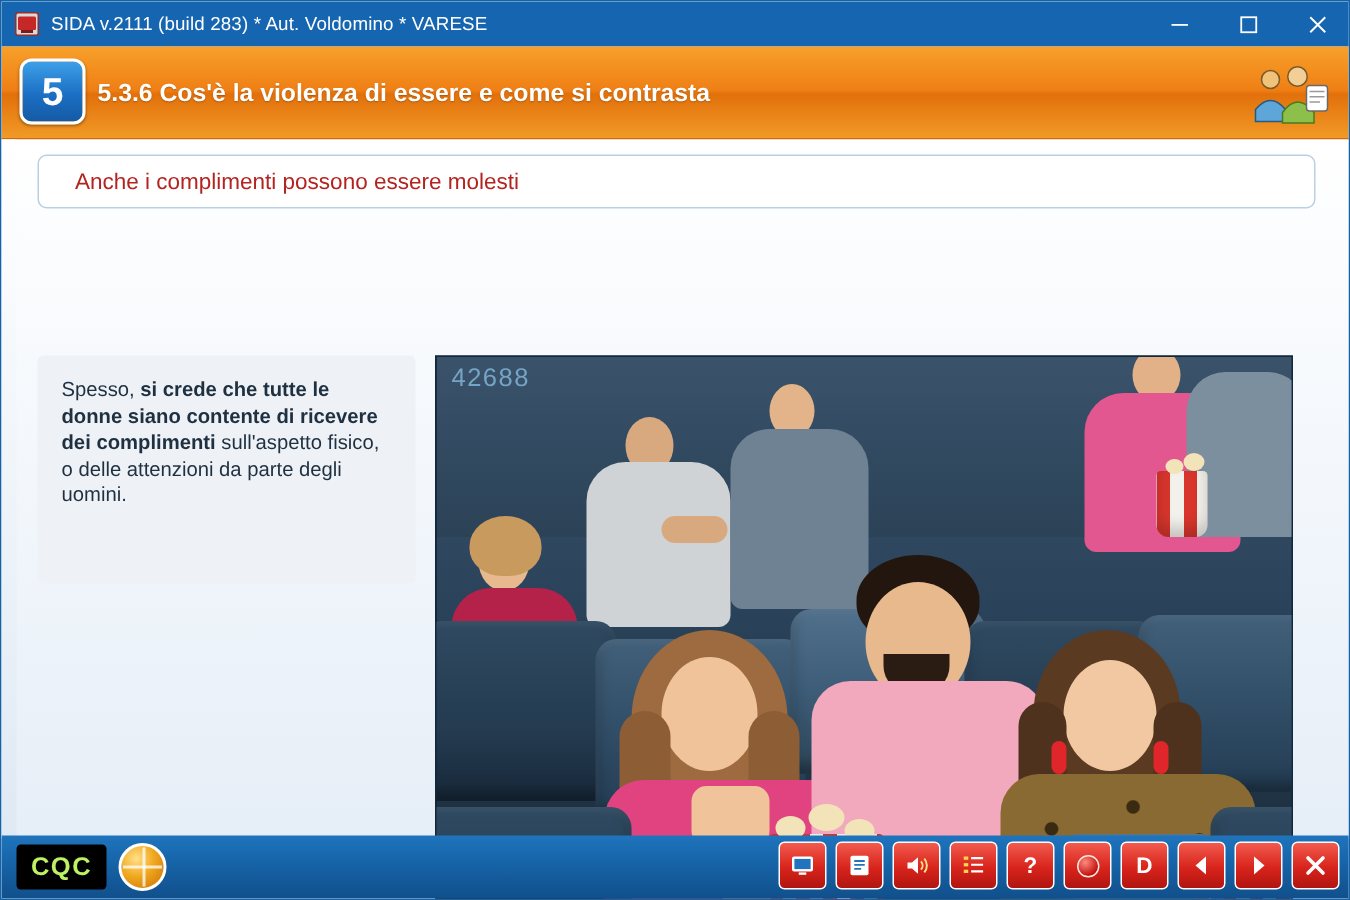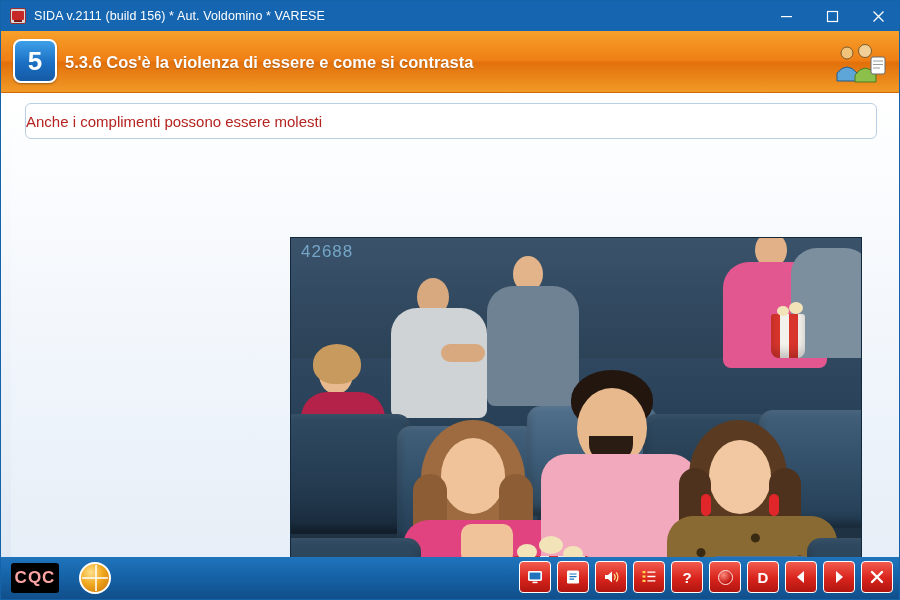--- a/index.html
+++ b/index.html
@@ -80,21 +80,21 @@
     content:""; position:absolute; left:0; top:0; width:10px; height:466px;
     background:linear-gradient(180deg,#ffffff,#dfe9f4);
   }
 
   .subtitle-box {
     position:absolute; left:24px; top:10px; width:852px; height:36px;
     background:#ffffff; border:1px solid #b9cfe4; border-radius:6px;
     display:flex; align-items:center;
   }
   .subtitle-text {
-    margin-left:0; color:#b4231f; font-size:15px;
+    margin-left:24px; color:#b4231f; font-size:15px;
   }
 
   .text-panel {
     position:absolute; left:24px; top:144px; width:252px; min-height:152px;
     background:#eef2f7; border-radius:4px;
     padding:14px 16px 16px 16px;
   }
   .text-panel p {
     margin:0; color:#1f3040; font-size:13.5px; line-height:1.30;
   }
@@ -132,24 +132,24 @@
   }
   .puff { position:absolute; border-radius:50%; background:#f2e3b8; }
 
   
   .toolbar {
     position:absolute; left:0; bottom:0; width:900px; height:42px;
     background: linear-gradient(180deg,#1f74bd 0%,#1663a7 45%,#114f8b 100%);
     border-top:1px solid #0d4madd;
   }
   .cqc-logo {
-    position:absolute; left:10px; top:6px; width:48px; height:30px;
+    position:absolute; left:10px; top:6px; width:60px; height:30px;
     background:#000000; border-radius:3px;
     display:flex; align-items:center; justify-content:center;
-    color:#fca5a5; font-weight:bold; font-size:17px; letter-spacing:1px;
+    color:#bef264; font-weight:bold; font-size:17px; letter-spacing:1px;
   }
   .globe {
     position:absolute; left:78px; top:5px; width:32px; height:32px; border-radius:50%;
     background: radial-gradient(circle at 35% 30%, #ffe08a 0%, #f0a81e 45%, #c96f06 100%);
     border:2px solid #ffffff;
   }
   .globe:before{
     content:""; position:absolute; left:14px; top:1px; width:2px; height:26px;
     background:rgba(255,255,255,.75);
   }
@@ -173,21 +173,21 @@
     border:1px solid #ffe6e2;
   }
 </style>
 </head>
 <body>
 
 <div id="app">
 
   <div class="titlebar">
     <div class="tb-icon"></div>
-    <div class="tb-title">SIDA v.2111 (build 156) * Aut. Voldomino * VARESE</div>
+    <div class="tb-title">SIDA v.2111 (build 283) * Aut. Voldomino * VARESE</div>
     <div class="tb-buttons">
       <div class="tb-btn">
         <svg width="13" height="13" viewBox="0 0 13 13">
             <rect x="1" y="6" width="11" height="1.2" fill="#ffffff"></rect>
           </svg>
       </div>
       <div class="tb-btn">
         <svg width="13" height="13" viewBox="0 0 13 13">
             <rect x="1.5" y="1.5" width="10" height="10" fill="none" stroke="#ffffff" stroke-width="1.2"></rect>
           </svg>
@@ -214,20 +214,25 @@
       </svg>
     </div>
   </div>
 
   <div class="content">
 
     <div class="subtitle-box">
       <div class="subtitle-text">Anche i complimenti possono essere molesti</div>
     </div>
 
+    <div class="text-panel">
+      <p>
+        <span>Spesso, </span><b>si crede che tutte le donne siano contente di ricevere dei complimenti</b><span> sull'aspetto fisico, o delle attenzioni da parte degli uomini.</span>
+      </p>
+    </div>
 
     <div class="photo">
       <div class="sc">
 
         <div class="row-bg" style="top:0;height:120px;background:linear-gradient(180deg,#3a536b,#2b4257);"></div>
         <div class="row-bg" style="top:120px;height:120px;background:linear-gradient(180deg,#2f4860,#223b50);"></div>
         <div class="row-bg" style="top:240px;height:160px;background:linear-gradient(180deg,#24394d,#152634);"></div>
 
         <div class="person" style="left:8px;top:120px;width:90px;height:120px;">
           <div class="head" style="left:20px;top:-4px;width:34px;height:40px;background:#e8b98f;"></div>

